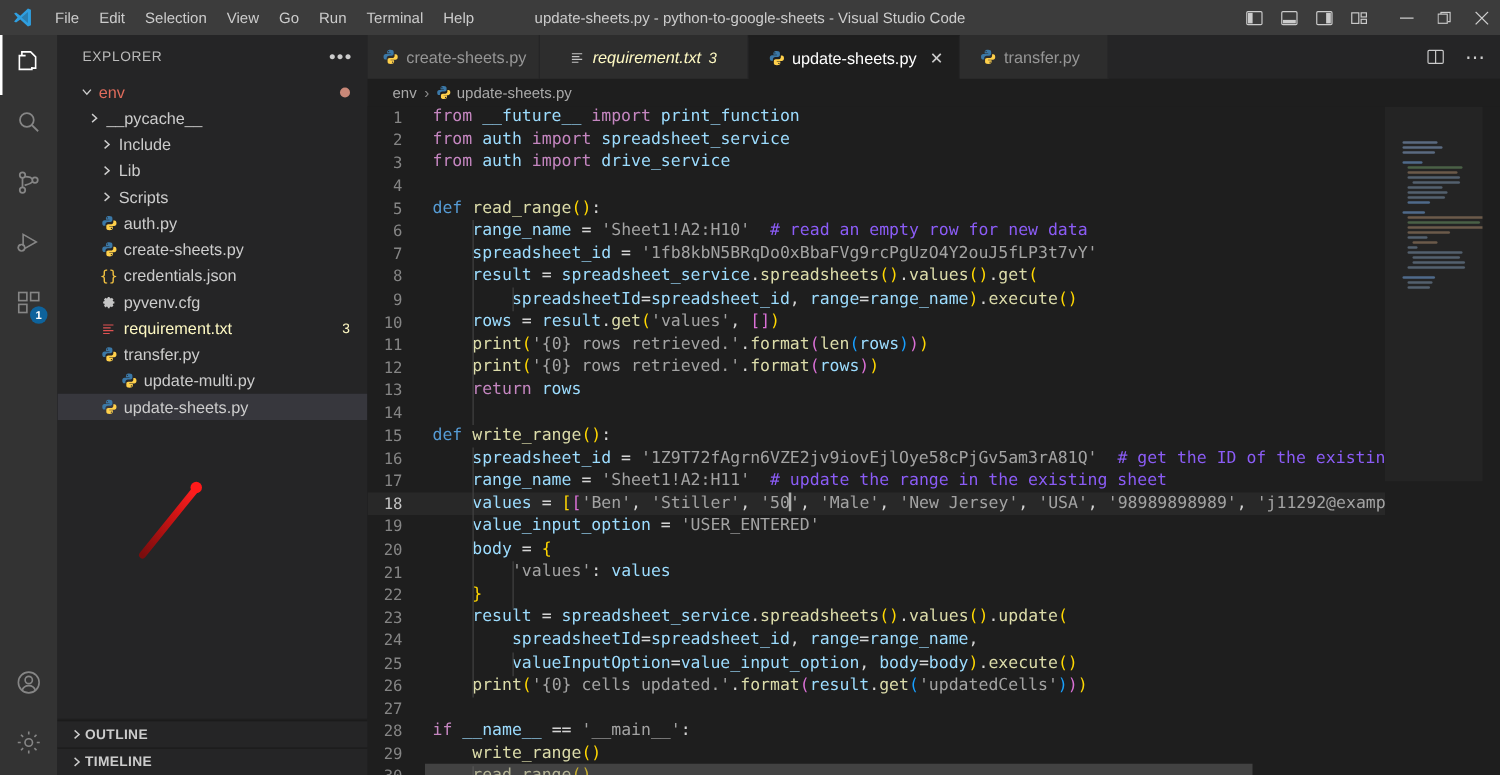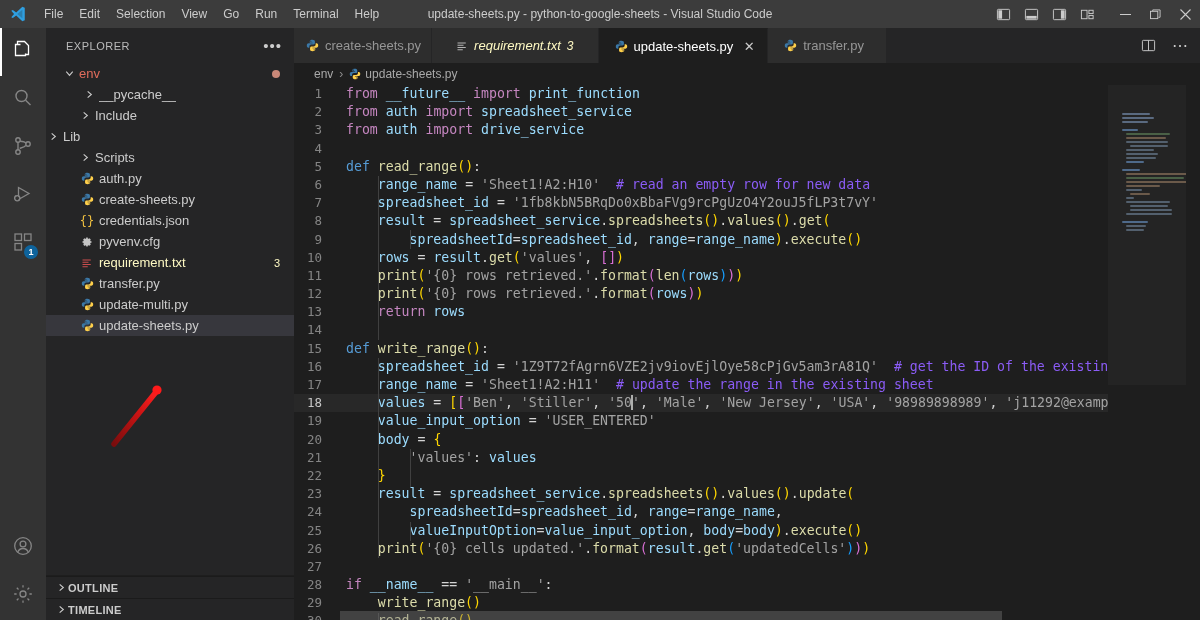--- a/index.html
+++ b/index.html
@@ -313,37 +313,37 @@
         <div class="row" style="padding-left:16px">
           <span class="chev">
             <svg width="11" height="11" viewBox="0 0 12 12" fill="none" stroke="#cccccc" stroke-width="1.2">
                 <path d="M2.5 4 6 8 9.5 4"></path>
               </svg>
           </span>
           <span class="rlabel env-red">env</span>
           <span class="dirty-dot"></span>
         </div>
 
-        <div class="row" style="padding-left:36px">
+        <div class="row" style="padding-left:22px">
           <span class="chev">
             <svg width="11" height="11" viewBox="0 0 12 12" fill="none" stroke="#cccccc" stroke-width="1.2">
                 <path d="M4 2.5 8 6 4 9.5"></path>
               </svg>
           </span>
           <span class="rlabel">__pycache__</span>
         </div>
         <div class="row" style="padding-left:32px">
           <span class="chev">
             <svg width="11" height="11" viewBox="0 0 12 12" fill="none" stroke="#cccccc" stroke-width="1.2">
                 <path d="M4 2.5 8 6 4 9.5"></path>
               </svg>
           </span>
           <span class="rlabel">Include</span>
         </div>
-        <div class="row" style="">
+        <div class="row" style="padding-left:32px">
           <span class="chev">
             <svg width="11" height="11" viewBox="0 0 12 12" fill="none" stroke="#cccccc" stroke-width="1.2">
                 <path d="M4 2.5 8 6 4 9.5"></path>
               </svg>
           </span>
           <span class="rlabel">Lib</span>
         </div>
         <div class="row" style="padding-left:32px">
           <span class="chev">
             <svg width="11" height="11" viewBox="0 0 12 12" fill="none" stroke="#cccccc" stroke-width="1.2">
@@ -395,21 +395,21 @@
         </div>
         <div class="row" style="padding-left:32px">
           <span class="ficon">
             <svg width="13" height="13" viewBox="0 0 16 16">
               <path d="M7.9 1c-1.9 0-3.3.6-3.3 2.1v1.6h3.5v.5H3.2c-1.3 0-2.2 1-2.2 2.7 0 1.6.6 2.8 2 2.8h1.1V9.1c0-1.3 1.1-2.3 2.4-2.3h2.6c1.1 0 1.9-.8 1.9-1.8V3.1C11 1.9 10 1 7.9 1zM6 2.1c.4 0 .7.3.7.7s-.3.7-.7.7-.7-.3-.7-.7.3-.7.7-.7z" fill="#3b78a7"></path>
               <path d="M8.1 15c1.9 0 3.3-.6 3.3-2.1v-1.6H7.9v-.5h4.9c1.3 0 2.2-1 2.2-2.7 0-1.6-.6-2.8-2-2.8h-1.1v1.6c0 1.3-1.1 2.3-2.4 2.3H6.9c-1.1 0-1.9.8-1.9 1.8v2c0 1.1 1 2 3.1 2zM10 13.9c-.4 0-.7-.3-.7-.7s.3-.7.7-.7.7.3.7.7-.3.7-.7.7z" fill="#ffd04b"></path>
             </svg>
           </span>
           <span class="rlabel">transfer.py</span>
         </div>
-        <div class="row" style="padding-left:32px">
+        <div class="row" style="padding-left:48px">
           <span class="ficon">
             <svg width="13" height="13" viewBox="0 0 16 16">
               <path d="M7.9 1c-1.9 0-3.3.6-3.3 2.1v1.6h3.5v.5H3.2c-1.3 0-2.2 1-2.2 2.7 0 1.6.6 2.8 2 2.8h1.1V9.1c0-1.3 1.1-2.3 2.4-2.3h2.6c1.1 0 1.9-.8 1.9-1.8V3.1C11 1.9 10 1 7.9 1zM6 2.1c.4 0 .7.3.7.7s-.3.7-.7.7-.7-.3-.7-.7.3-.7.7-.7z" fill="#3b78a7"></path>
               <path d="M8.1 15c1.9 0 3.3-.6 3.3-2.1v-1.6H7.9v-.5h4.9c1.3 0 2.2-1 2.2-2.7 0-1.6-.6-2.8-2-2.8h-1.1v1.6c0 1.3-1.1 2.3-2.4 2.3H6.9c-1.1 0-1.9.8-1.9 1.8v2c0 1.1 1 2 3.1 2zM10 13.9c-.4 0-.7-.3-.7-.7s.3-.7.7-.7.7.3.7.7-.3.7-.7.7z" fill="#ffd04b"></path>
             </svg>
           </span>
           <span class="rlabel">update-multi.py</span>
         </div>
         <div class="row selected" style="padding-left:32px">
           <span class="ficon">

